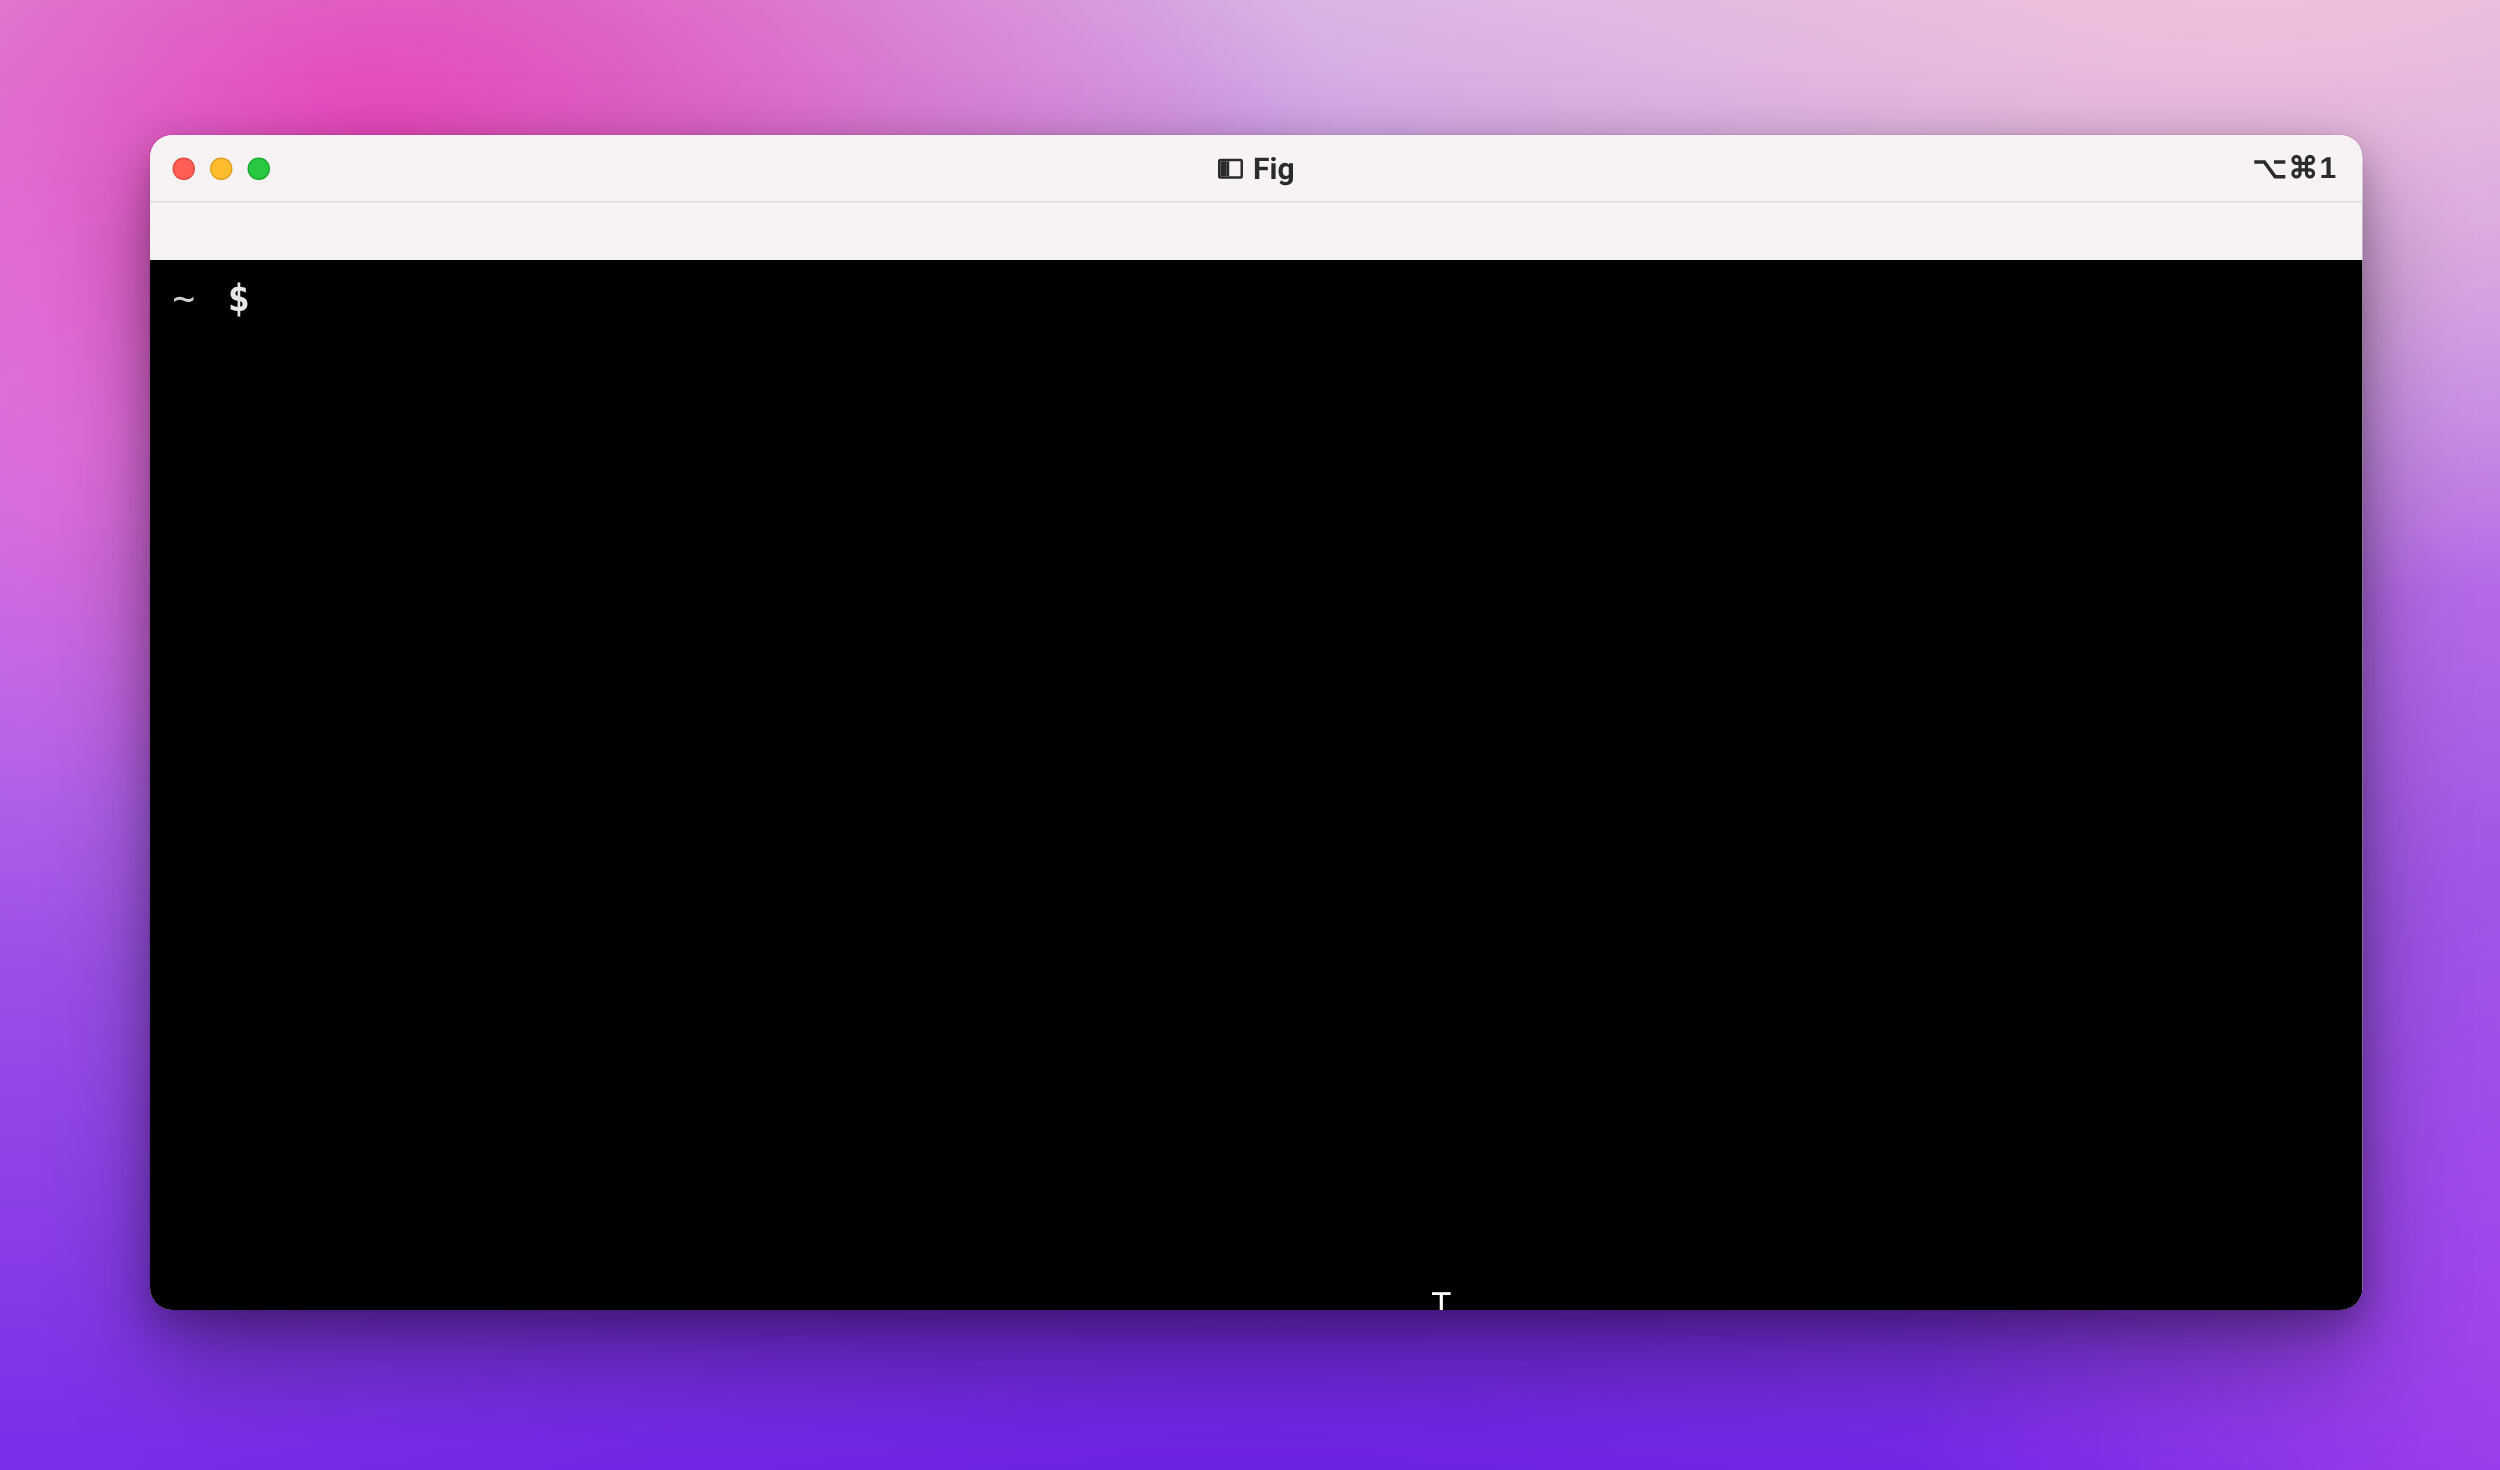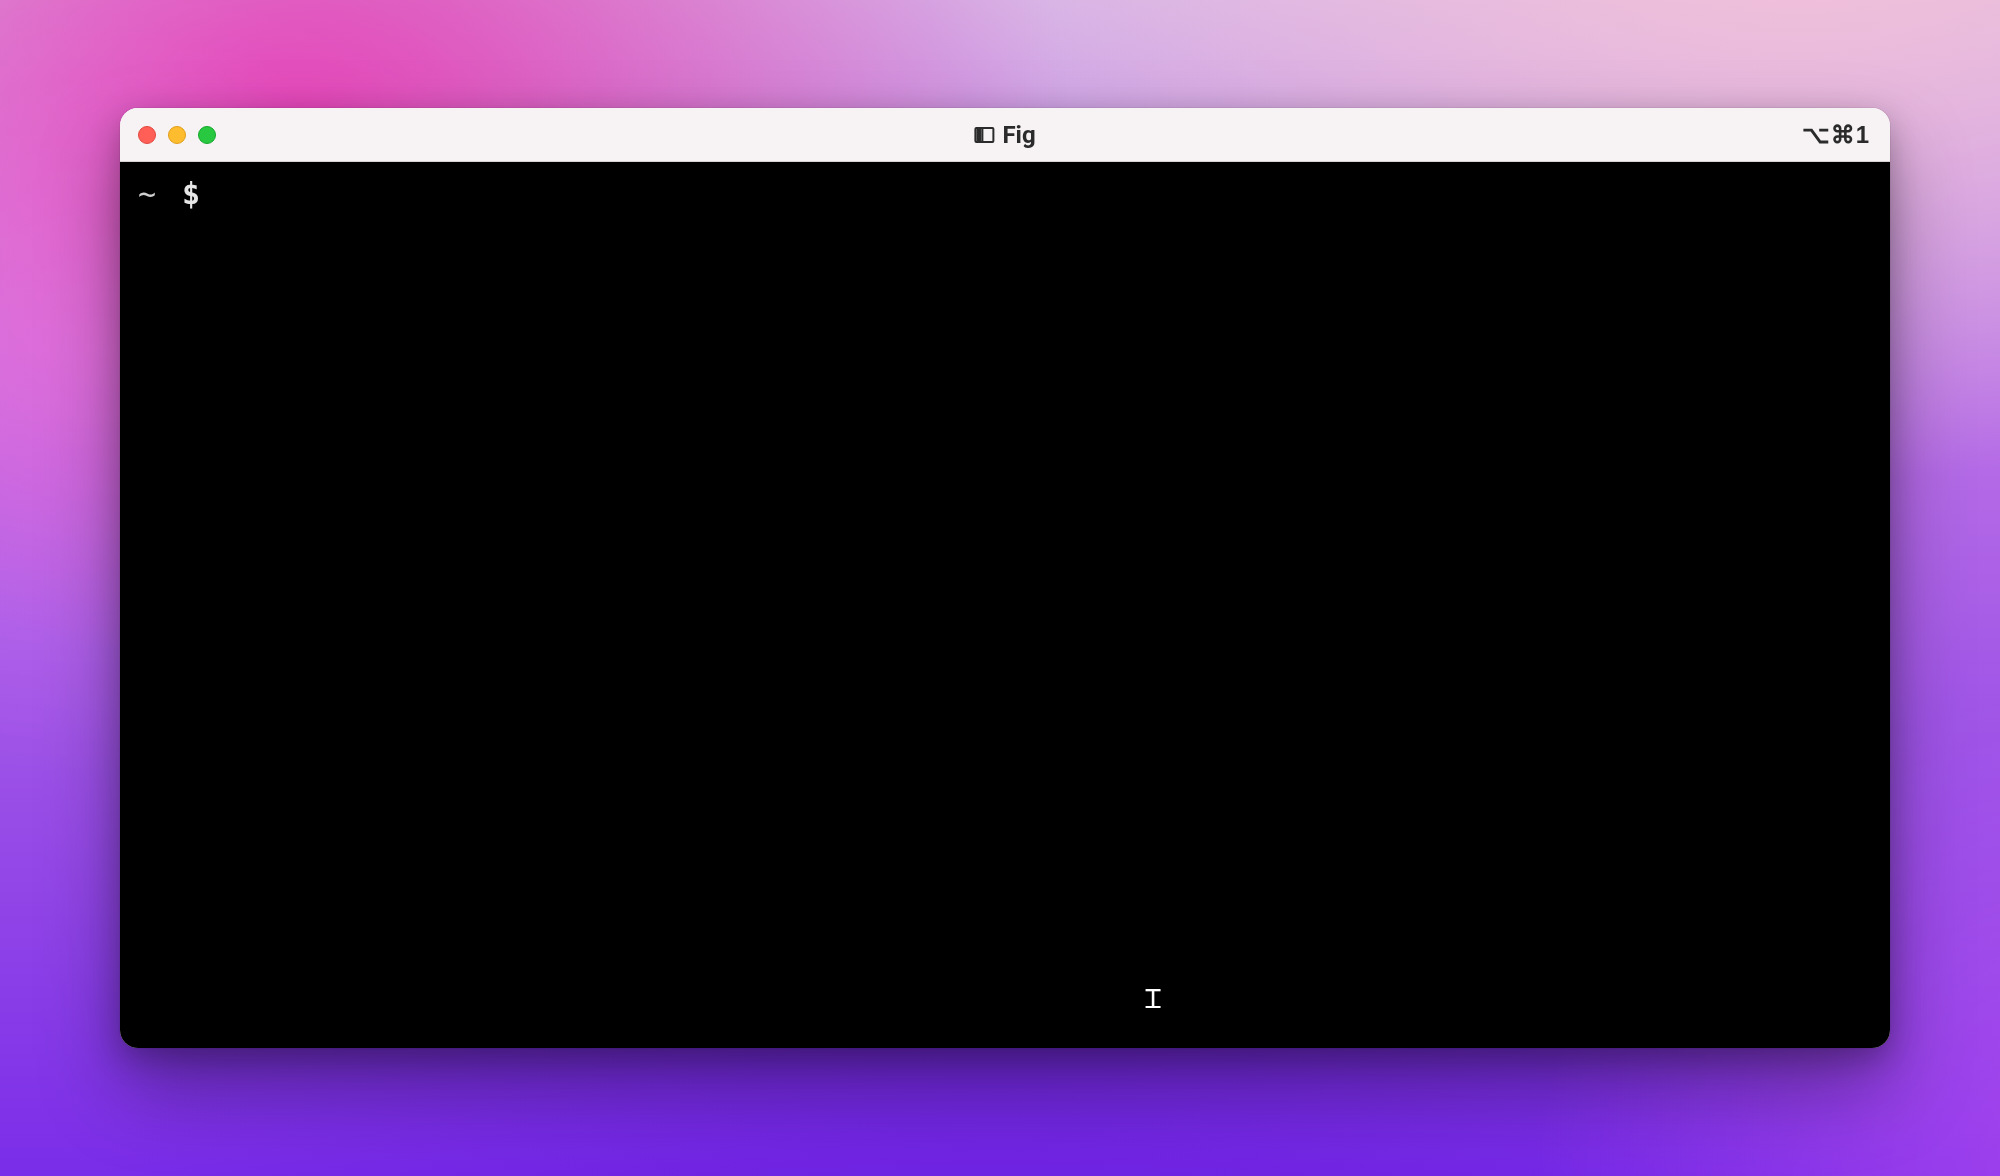--- a/index.html
+++ b/index.html
@@ -42,20 +42,21 @@
       height: 940px;
       background: #f7f3f5;
       border-radius: 18px;
       box-shadow:
         0 40px 80px rgba(0,0,0,0.35),
         0 10px 30px rgba(0,0,0,0.25),
         0 0 0 1px rgba(0,0,0,0.05);
       overflow: hidden;
       display: flex;
       flex-direction: column;
+      gap: 46px;
     }
     .titlebar {
       height: 54px;
       background: #f7f3f5;
       border-bottom: 1px solid #d8d2d5;
       display: flex;
       align-items: center;
       position: relative;
       flex-shrink: 0;
     }

